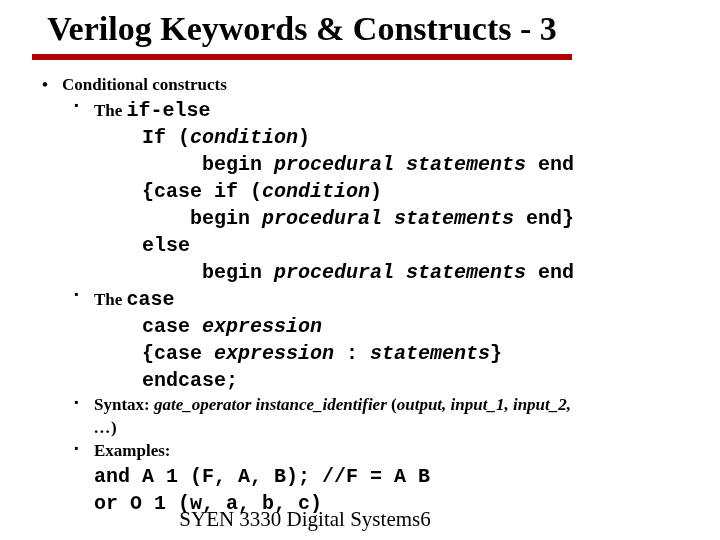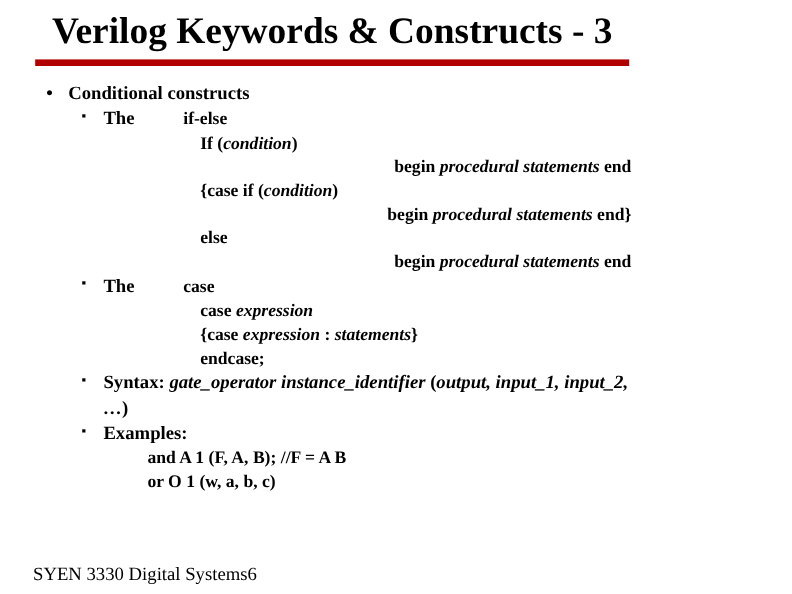--- a/index.html
+++ b/index.html
@@ -12,23 +12,23 @@
   .b1 { padding-left: 32px; position: relative; font-family: Liberation Serif, serif; }
   .b1::before { content: "•"; position: absolute; left: 12px; top: 0; }
   .b2 { padding-left: 64px; position: relative; }
   .b2::before { content: "\25AA"; position: absolute; left: 44px; top: 0; font-size: 12px; }
   .b2-plain { padding-left: 64px; }
   .b3 { padding-left: 112px; }
   .b4 { padding-left: 144px; text-align: right; }
 
   .bold { font-weight: bold; }
   .ital { font-style: italic; }
-  .arial { font-family: Liberation Serif, serif; font-size: 16px; margin-left: 40px; }
+  .arial { font-family: Liberation Mono, monospace; font-size: 20px; }
 
-  .footer { position: absolute; bottom: 8px; left: 30px; right: 18px; display: flex; justify-content: flex-start; font-size: 17px; }
+  .footer { position: absolute; bottom: 8px; left: 30px; right: 18px; display: flex; justify-content: center; font-size: 21px; }
 </style>
 </head>
 <body>
 
 <div class="slide">
   <div class="title">Verilog Keywords &amp; Constructs - 3</div>
   <div class="rule"></div>
 
   <div class="content">
 

